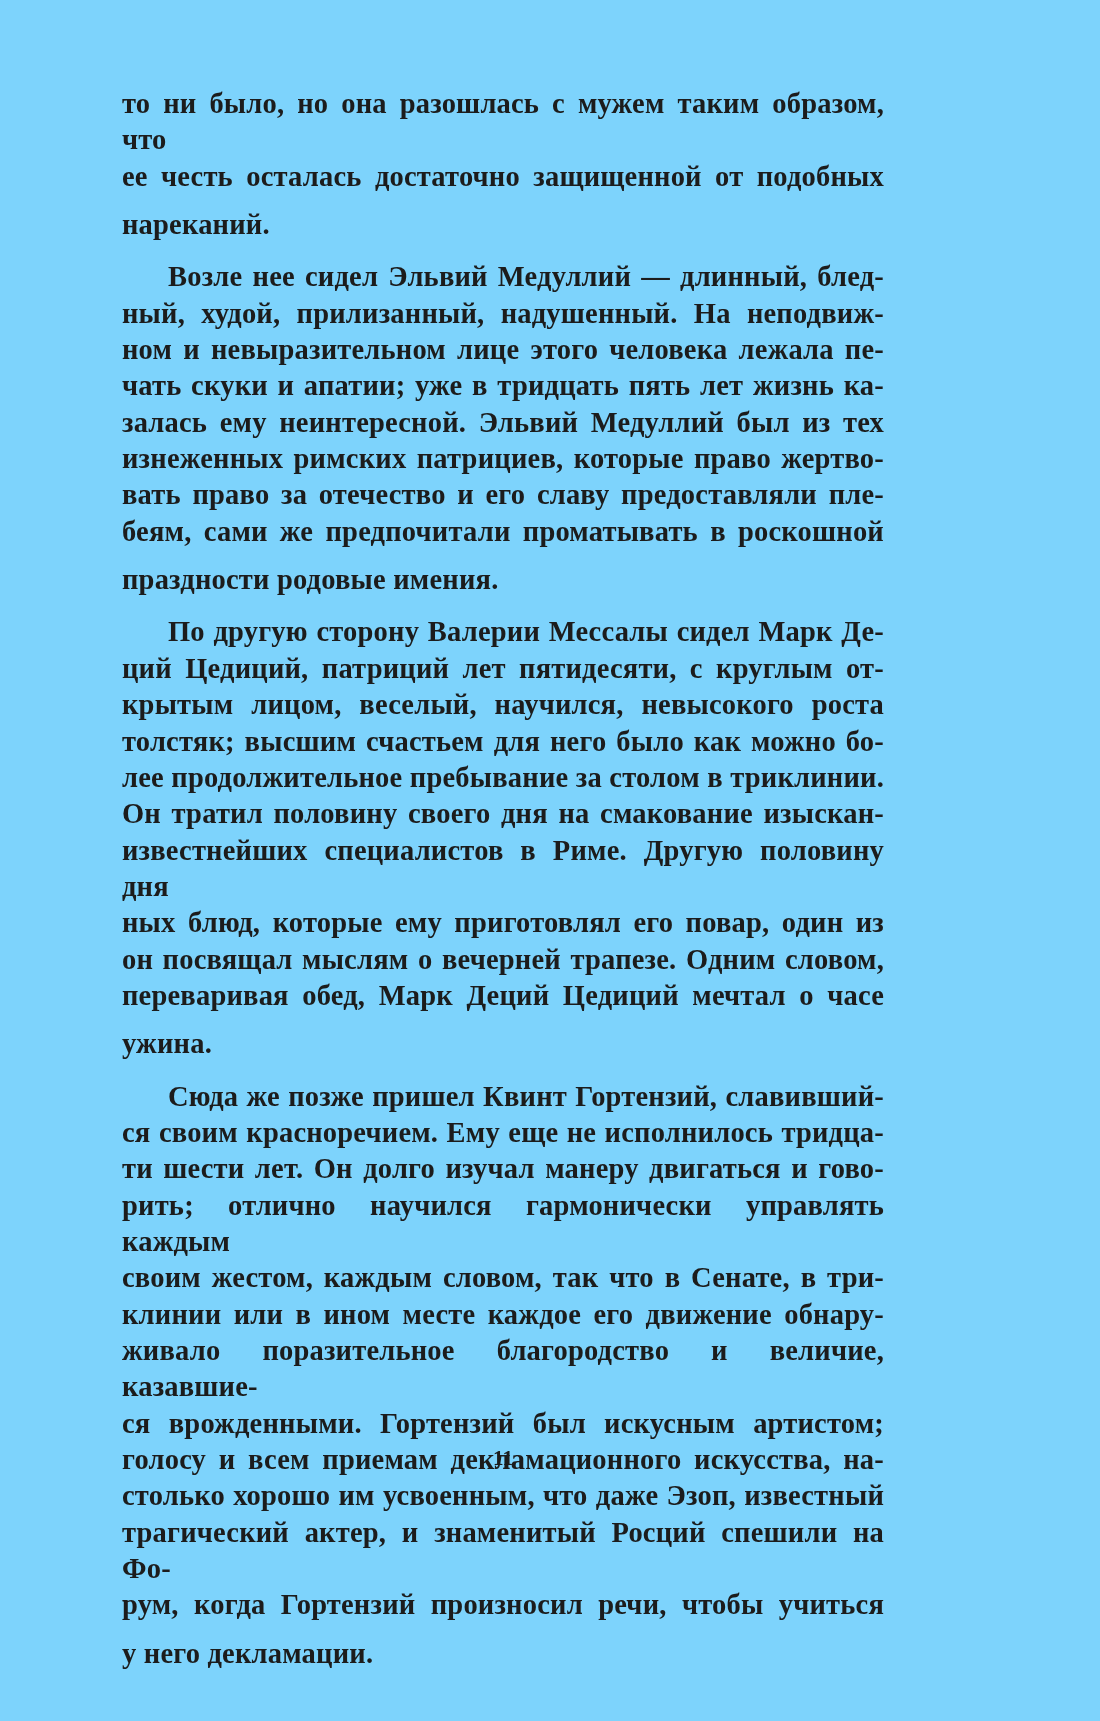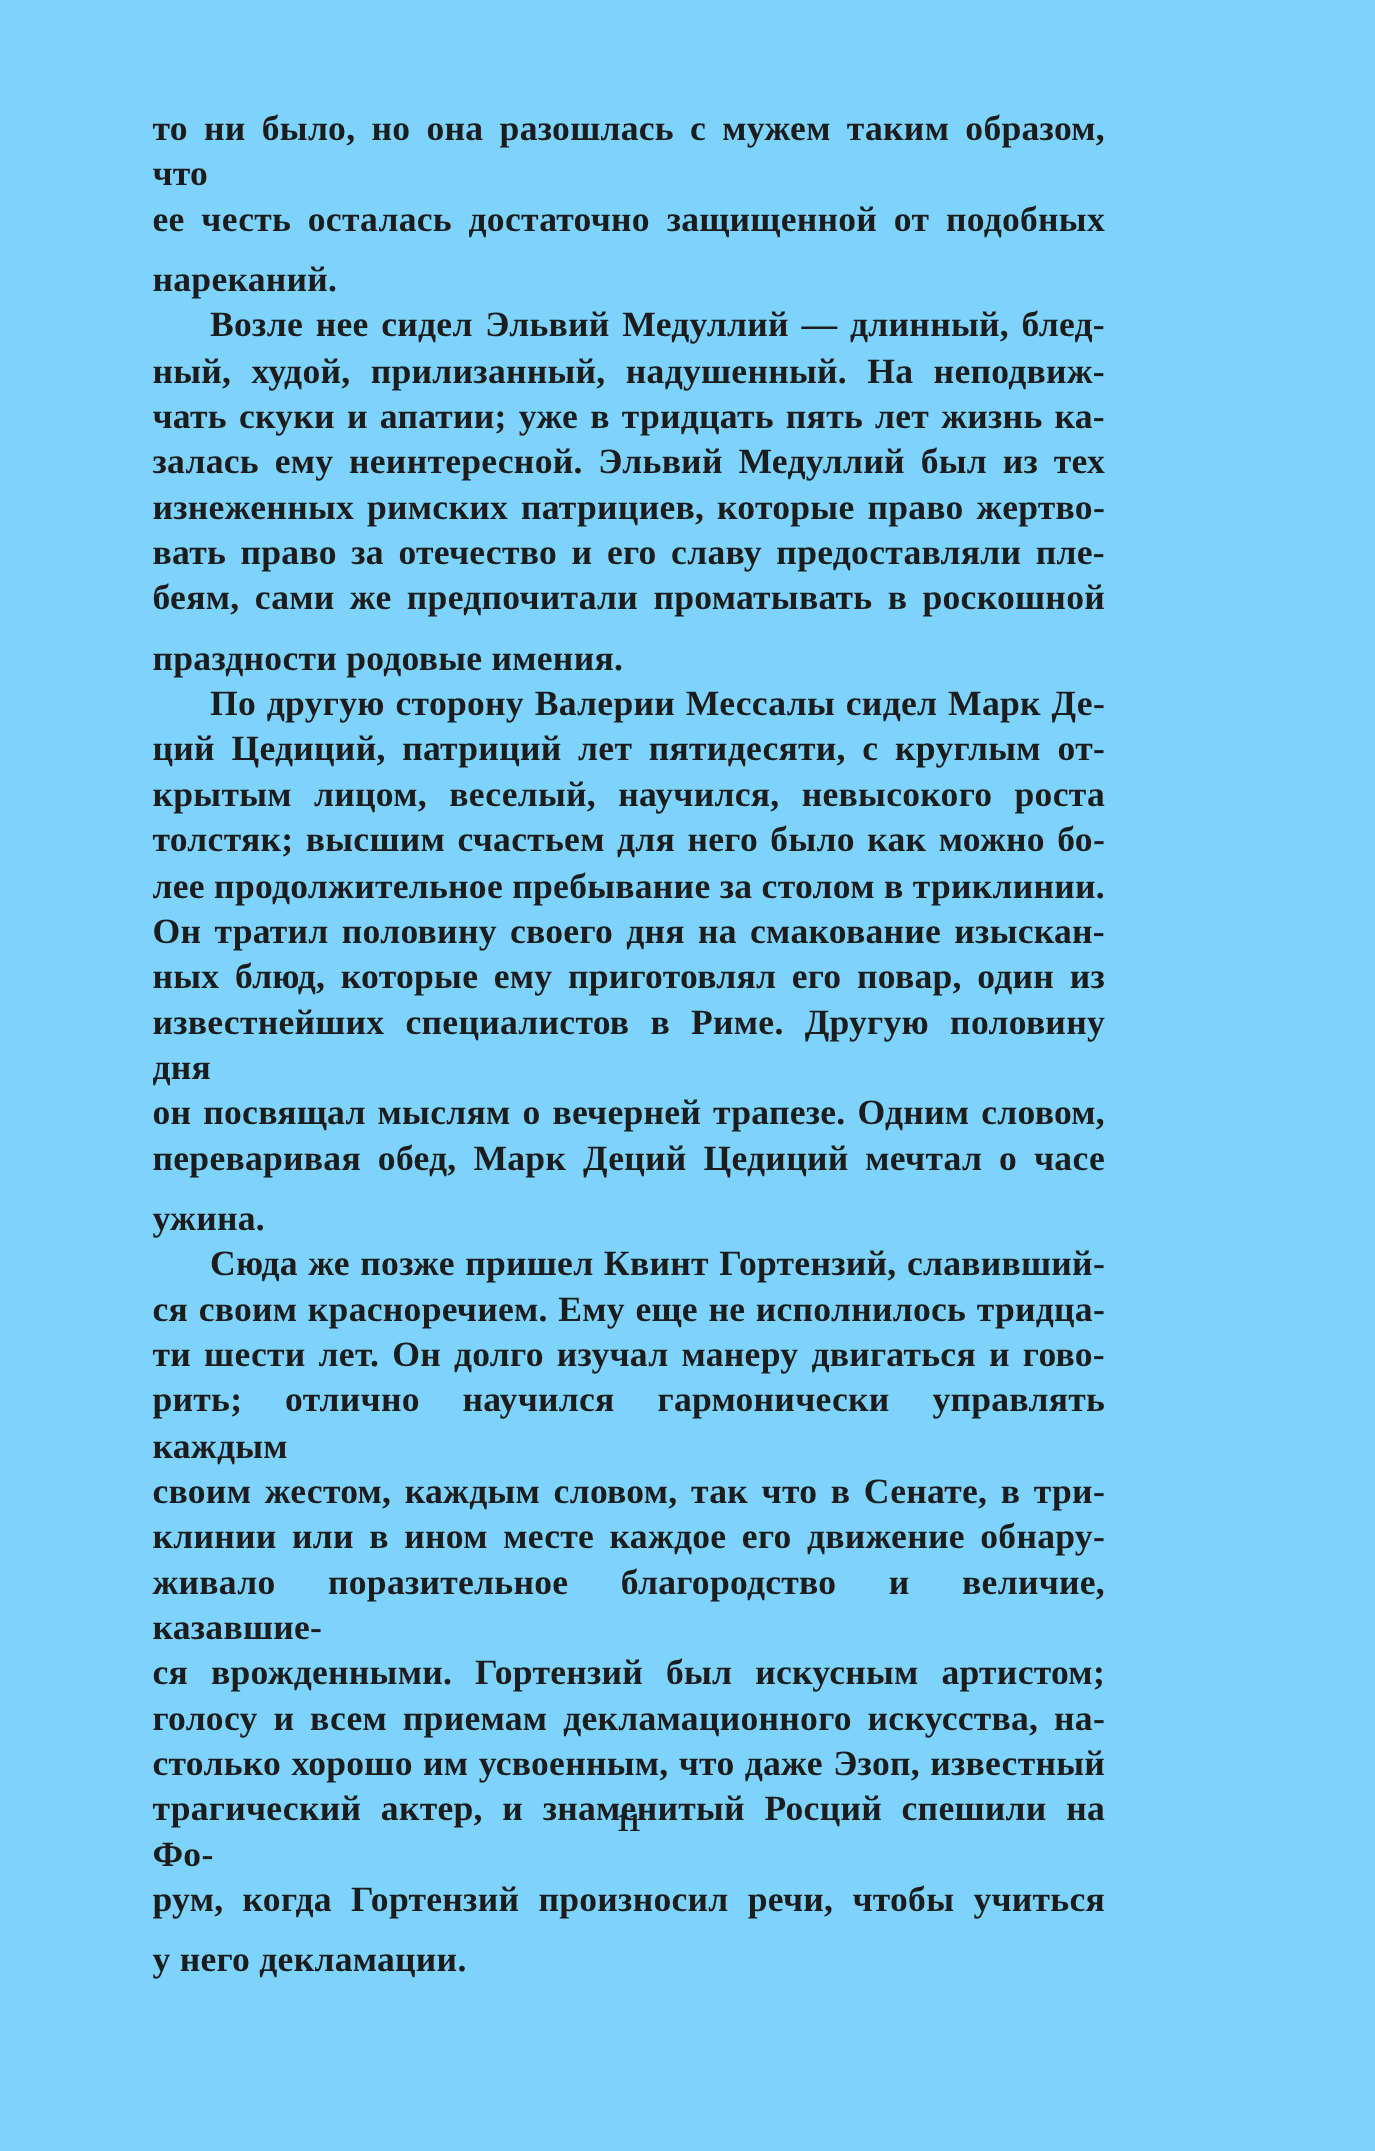--- a/index.html
+++ b/index.html
@@ -35,20 +35,21 @@
     text-align-last: justify;
     -moz-text-align-last: justify;
   }
   .line.last-line {
     text-align-last: left;
     margin-top: 12px;
     -moz-text-align-last: left;
   }
   .line.first-line {
     text-indent: 46px;
+    margin-top: 16px;
   }
   .page-number {
     position: absolute;
     left: 122px;
     top: 1442px;
     width: 762px;
     text-align: center;
     font-size: 21px;
     line-height: 32px;
   }
@@ -59,36 +60,37 @@
 <div class="book-page">
   <div class="text-block">
       <div class="paragraph">
         <div class="line">то ни было, но она разошлась с мужем таким образом, что</div>
         <div class="line">ее честь осталась достаточно защищенной от подобных</div>
         <div class="line last-line">нареканий.</div>
       </div>
       <div class="paragraph">
         <div class="line first-line">Возле нее сидел Эльвий Медуллий — длинный, блед-</div>
         <div class="line">ный, худой, прилизанный, надушенный. На неподвиж-</div>
+        <div class="line">ном и невыразительном лице этого человека лежала пе-</div>
         <div class="line">чать скуки и апатии; уже в тридцать пять лет жизнь ка-</div>
         <div class="line">залась ему неинтересной. Эльвий Медуллий был из тех</div>
         <div class="line">изнеженных римских патрициев, которые право жертво-</div>
         <div class="line">вать право за отечество и его славу предоставляли пле-</div>
         <div class="line">беям, сами же предпочитали проматывать в роскошной</div>
         <div class="line last-line">праздности родовые имения.</div>
       </div>
       <div class="paragraph">
         <div class="line first-line">По другую сторону Валерии Мессалы сидел Марк Де-</div>
         <div class="line">ций Цедиций, патриций лет пятидесяти, с круглым от-</div>
         <div class="line">крытым лицом, веселый, научился, невысокого роста</div>
         <div class="line">толстяк; высшим счастьем для него было как можно бо-</div>
         <div class="line">лее продолжительное пребывание за столом в триклинии.</div>
         <div class="line">Он тратил половину своего дня на смакование изыскан-</div>
+        <div class="line">известнейших специалистов в Риме. Другую половину дня</div>
         <div class="line">ных блюд, которые ему приготовлял его повар, один из</div>
-        <div class="line">известнейших специалистов в Риме. Другую половину дня</div>
         <div class="line">он посвящал мыслям о вечерней трапезе. Одним словом,</div>
         <div class="line">переваривая обед, Марк Деций Цедиций мечтал о часе</div>
         <div class="line last-line">ужина.</div>
       </div>
       <div class="paragraph">
         <div class="line first-line">Сюда же позже пришел Квинт Гортензий, славивший-</div>
         <div class="line">ся своим красноречием. Ему еще не исполнилось тридца-</div>
         <div class="line">ти шести лет. Он долго изучал манеру двигаться и гово-</div>
         <div class="line">рить; отлично научился гармонически управлять каждым</div>
         <div class="line">своим жестом, каждым словом, так что в Сенате, в три-</div>

